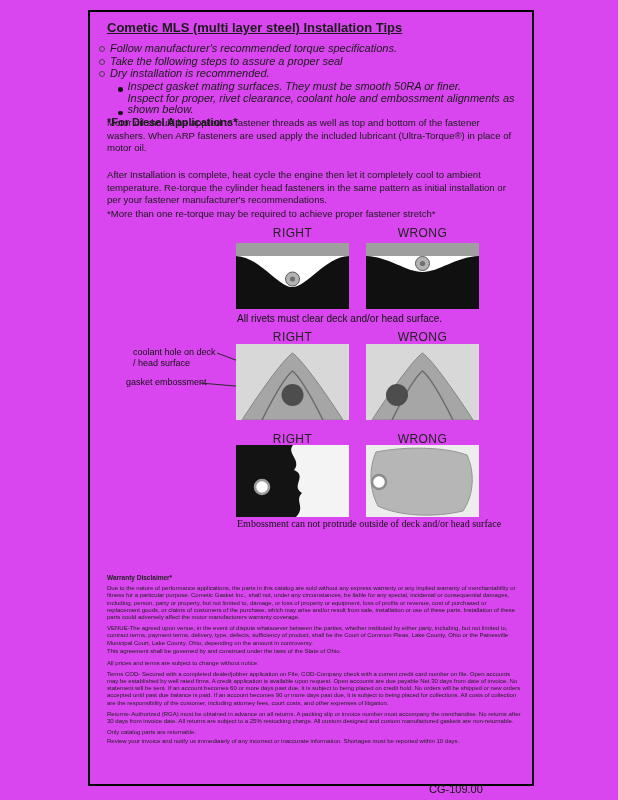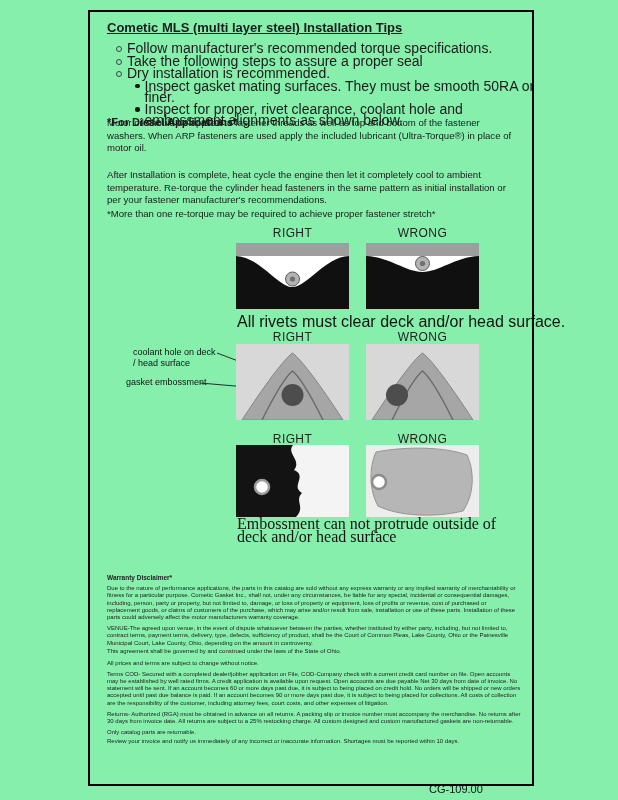--- a/index.html
+++ b/index.html
@@ -1,37 +1,37 @@
 <!DOCTYPE html>
 <html><head>
 <meta charset="utf-8">
 <style>
   html,body{margin:0;padding:0;background:#ffffff;}
-  .page{position:relative;width:618px;height:800px;background:#86efac;font-family:"Liberation Sans",sans-serif;color:#1a1a1a;overflow:hidden;}
+  .page{position:relative;width:618px;height:800px;background:#d946ef;font-family:"Liberation Sans",sans-serif;color:#1a1a1a;overflow:hidden;}
   .frame{position:absolute;left:88px;top:10px;width:442px;height:772px;border:2px solid #000000;}
   .title{position:absolute;left:107px;top:20px;font-size:13px;font-weight:bold;text-decoration:underline;}
-  .tips{position:absolute;left:116px;top:43px;width:424px;font-size:14px;line-height:11px;}
+  .tips{position:absolute;left:99px;top:43px;width:424px;font-size:11px;line-height:11px;font-style:italic;}
   .tip{display:flex;gap:5px;margin-bottom:1.5px;align-items:flex-start;}
-  .tip.sub{margin-left:19px;}
+  .tip.sub{margin-left:19px;align-items:flex-end;}
   .marker-o{flex:none;width:4px;height:4px;border:1px solid #444;border-radius:50%;margin-top:3px;}
   .marker-f{flex:none;width:4.5px;height:4.5px;background:#111;border-radius:50%;margin-top:3px;}
   .diesel-h{position:absolute;left:107px;top:116px;font-size:11px;font-weight:bold;}
   .para{position:absolute;left:107px;width:412px;font-size:9.6px;line-height:12.5px;}
   .para.p1{top:117px;}
   .para.p2{top:169px;}
   .para.note{top:208px;}
   .lab{position:absolute;width:113px;text-align:center;font-size:12px;letter-spacing:0.4px;color:#222;}
   .lab.cl{left:236px;} .lab.cr{left:366px;}
   .lab.r1{top:226px;} .lab.r2{top:330px;} .lab.r3{top:432px;}
   .panel{position:absolute;width:113px;display:block;}
   .panel.c1{left:236px;} .panel.c2{left:366px;}
   .panel.row1{top:243px;height:66px;}
   .panel.row2{top:344px;height:76px;}
   .panel.row3{top:445px;height:72px;}
-  .caption{position:absolute;left:237px;font-size:16px;color:#111;}
+  .caption{position:absolute;left:237px;font-size:10px;color:#111;}
   .caption.c1{top:313px;}
   .caption.c2{top:423px;}
   .caption.c3{top:517px;width:275px;line-height:13px;font-family:Liberation Serif, serif;}
   .callout{position:absolute;font-size:9px;line-height:11px;color:#111;}
   .callout.coolant{left:133px;top:347px;width:84px;}
   .callout.emboss{left:118px;top:377px;width:100px;margin-left:8px;}
   .callout-lines{position:absolute;left:120px;top:340px;}
   .warranty{position:absolute;left:107px;top:574px;width:414px;font-size:6px;line-height:7.2px;color:#222;}
   .warranty .w-h{font-size:6.5px;font-weight:bold;margin-bottom:4px;}
   .warranty p{margin:0 0 4px 0;}

